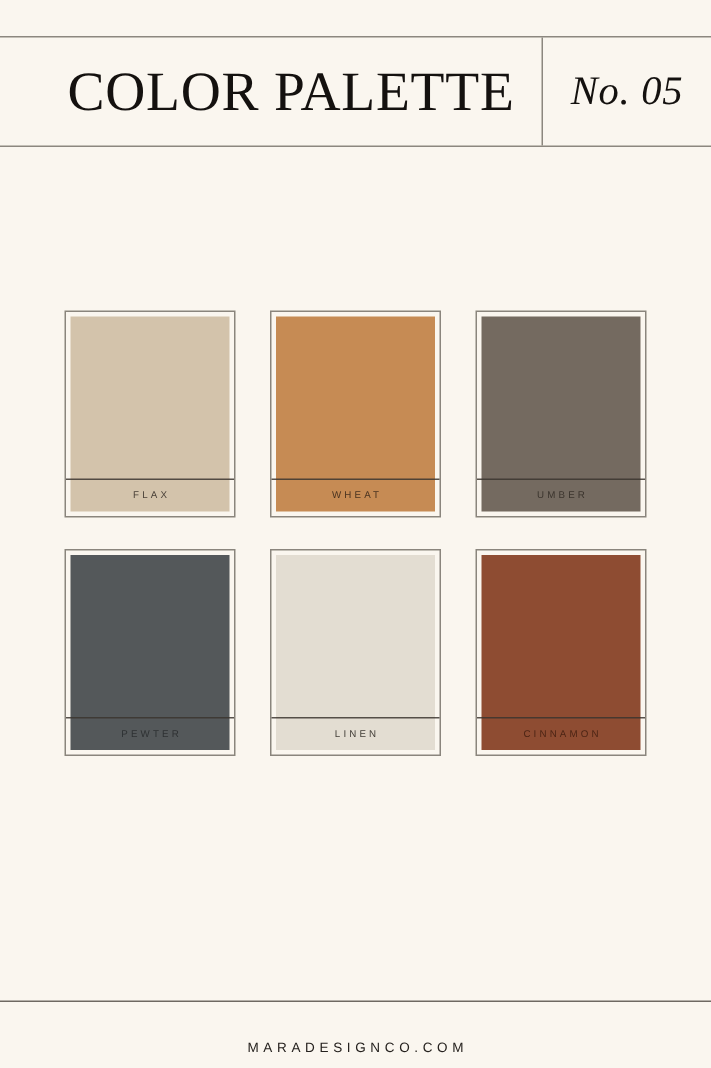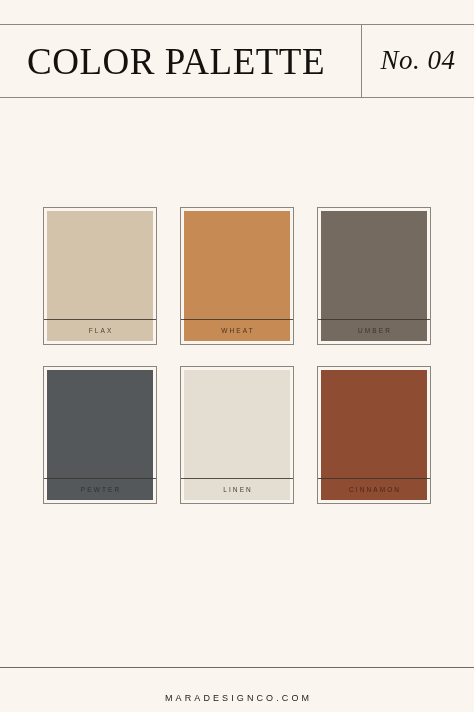--- a/index.html
+++ b/index.html
@@ -28,20 +28,21 @@
     display: flex;
     align-items: stretch;
   }
   .header-title-cell {
     flex: 0 0 362px;
     display: flex;
     align-items: center;
     padding-left: 27px;
     box-sizing: border-box;
     border-right: 1px solid #8c877f;
+    justify-content: center;
   }
   .header-title {
     font-family: "Liberation Serif", serif;
     font-size: 37px;
     line-height: 1;
     letter-spacing: 0.5px;
     color: #14110f;
     white-space: nowrap;
   }
   .header-number-cell {
@@ -139,21 +140,21 @@
   }
 </style>
 </head>
 <body style="background: rgb(250, 246, 239);">
 
 <div class="header">
   <div class="header-title-cell">
     <div class="header-title">COLOR PALETTE</div>
   </div>
   <div class="header-number-cell">
-    <div class="header-number">No. 04</div>
+    <div class="header-number">No. 05</div>
   </div>
 </div>
 
 <div class="grid">
 
   <div class="swatch">
     <div class="swatch-fill" style="background: rgb(211, 195, 171);">
       <div class="swatch-divider"></div>
       <div class="swatch-label" style="color: rgb(74, 65, 56);">FLAX</div>
     </div>

